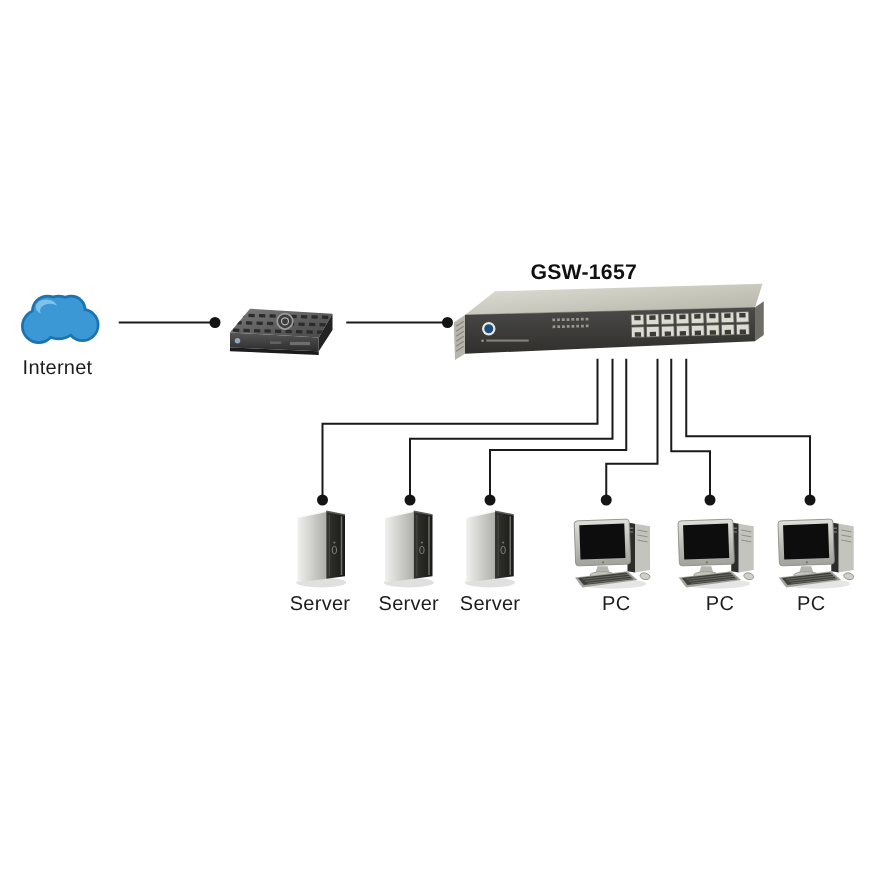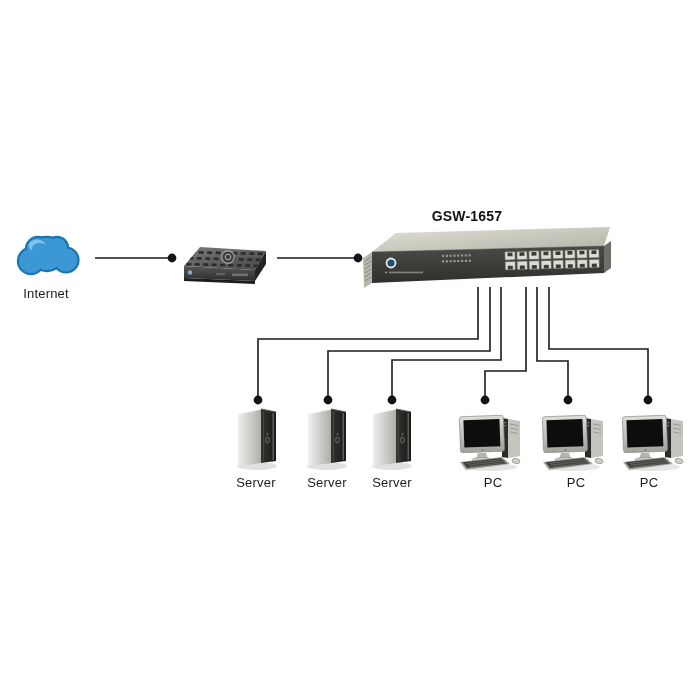--- a/index.html
+++ b/index.html
@@ -1,21 +1,21 @@
 <!DOCTYPE html>
 <html><head>
 <meta charset="utf-8">
 <style>
   html,body{margin:0;padding:0;background:#fff;}
   #canvas{position:relative;width:700px;height:700px;background:#ffffff;overflow:hidden;
           font-family:"Liberation Sans",sans-serif;}
   .abs{position:absolute;}
-  .node-label{position:absolute;text-align:center;font-size:13px;color:#1c1c1c;
+  .node-label{position:absolute;text-align:center;font-size:16px;color:#1c1c1c;
               letter-spacing:.2px;line-height:1;}
-  .switch-title{position:absolute;text-align:center;font-size:14px;font-weight:bold;
+  .switch-title{position:absolute;text-align:center;font-size:17px;font-weight:bold;
                 color:#111;letter-spacing:.2px;}
   svg{display:block;}
   #wires{position:absolute;left:0;top:0;}
 </style>
 </head>
 <body>
 
 <div id="canvas">
 
   <svg id="wires" width="700" height="700" viewBox="0 0 700 700">

